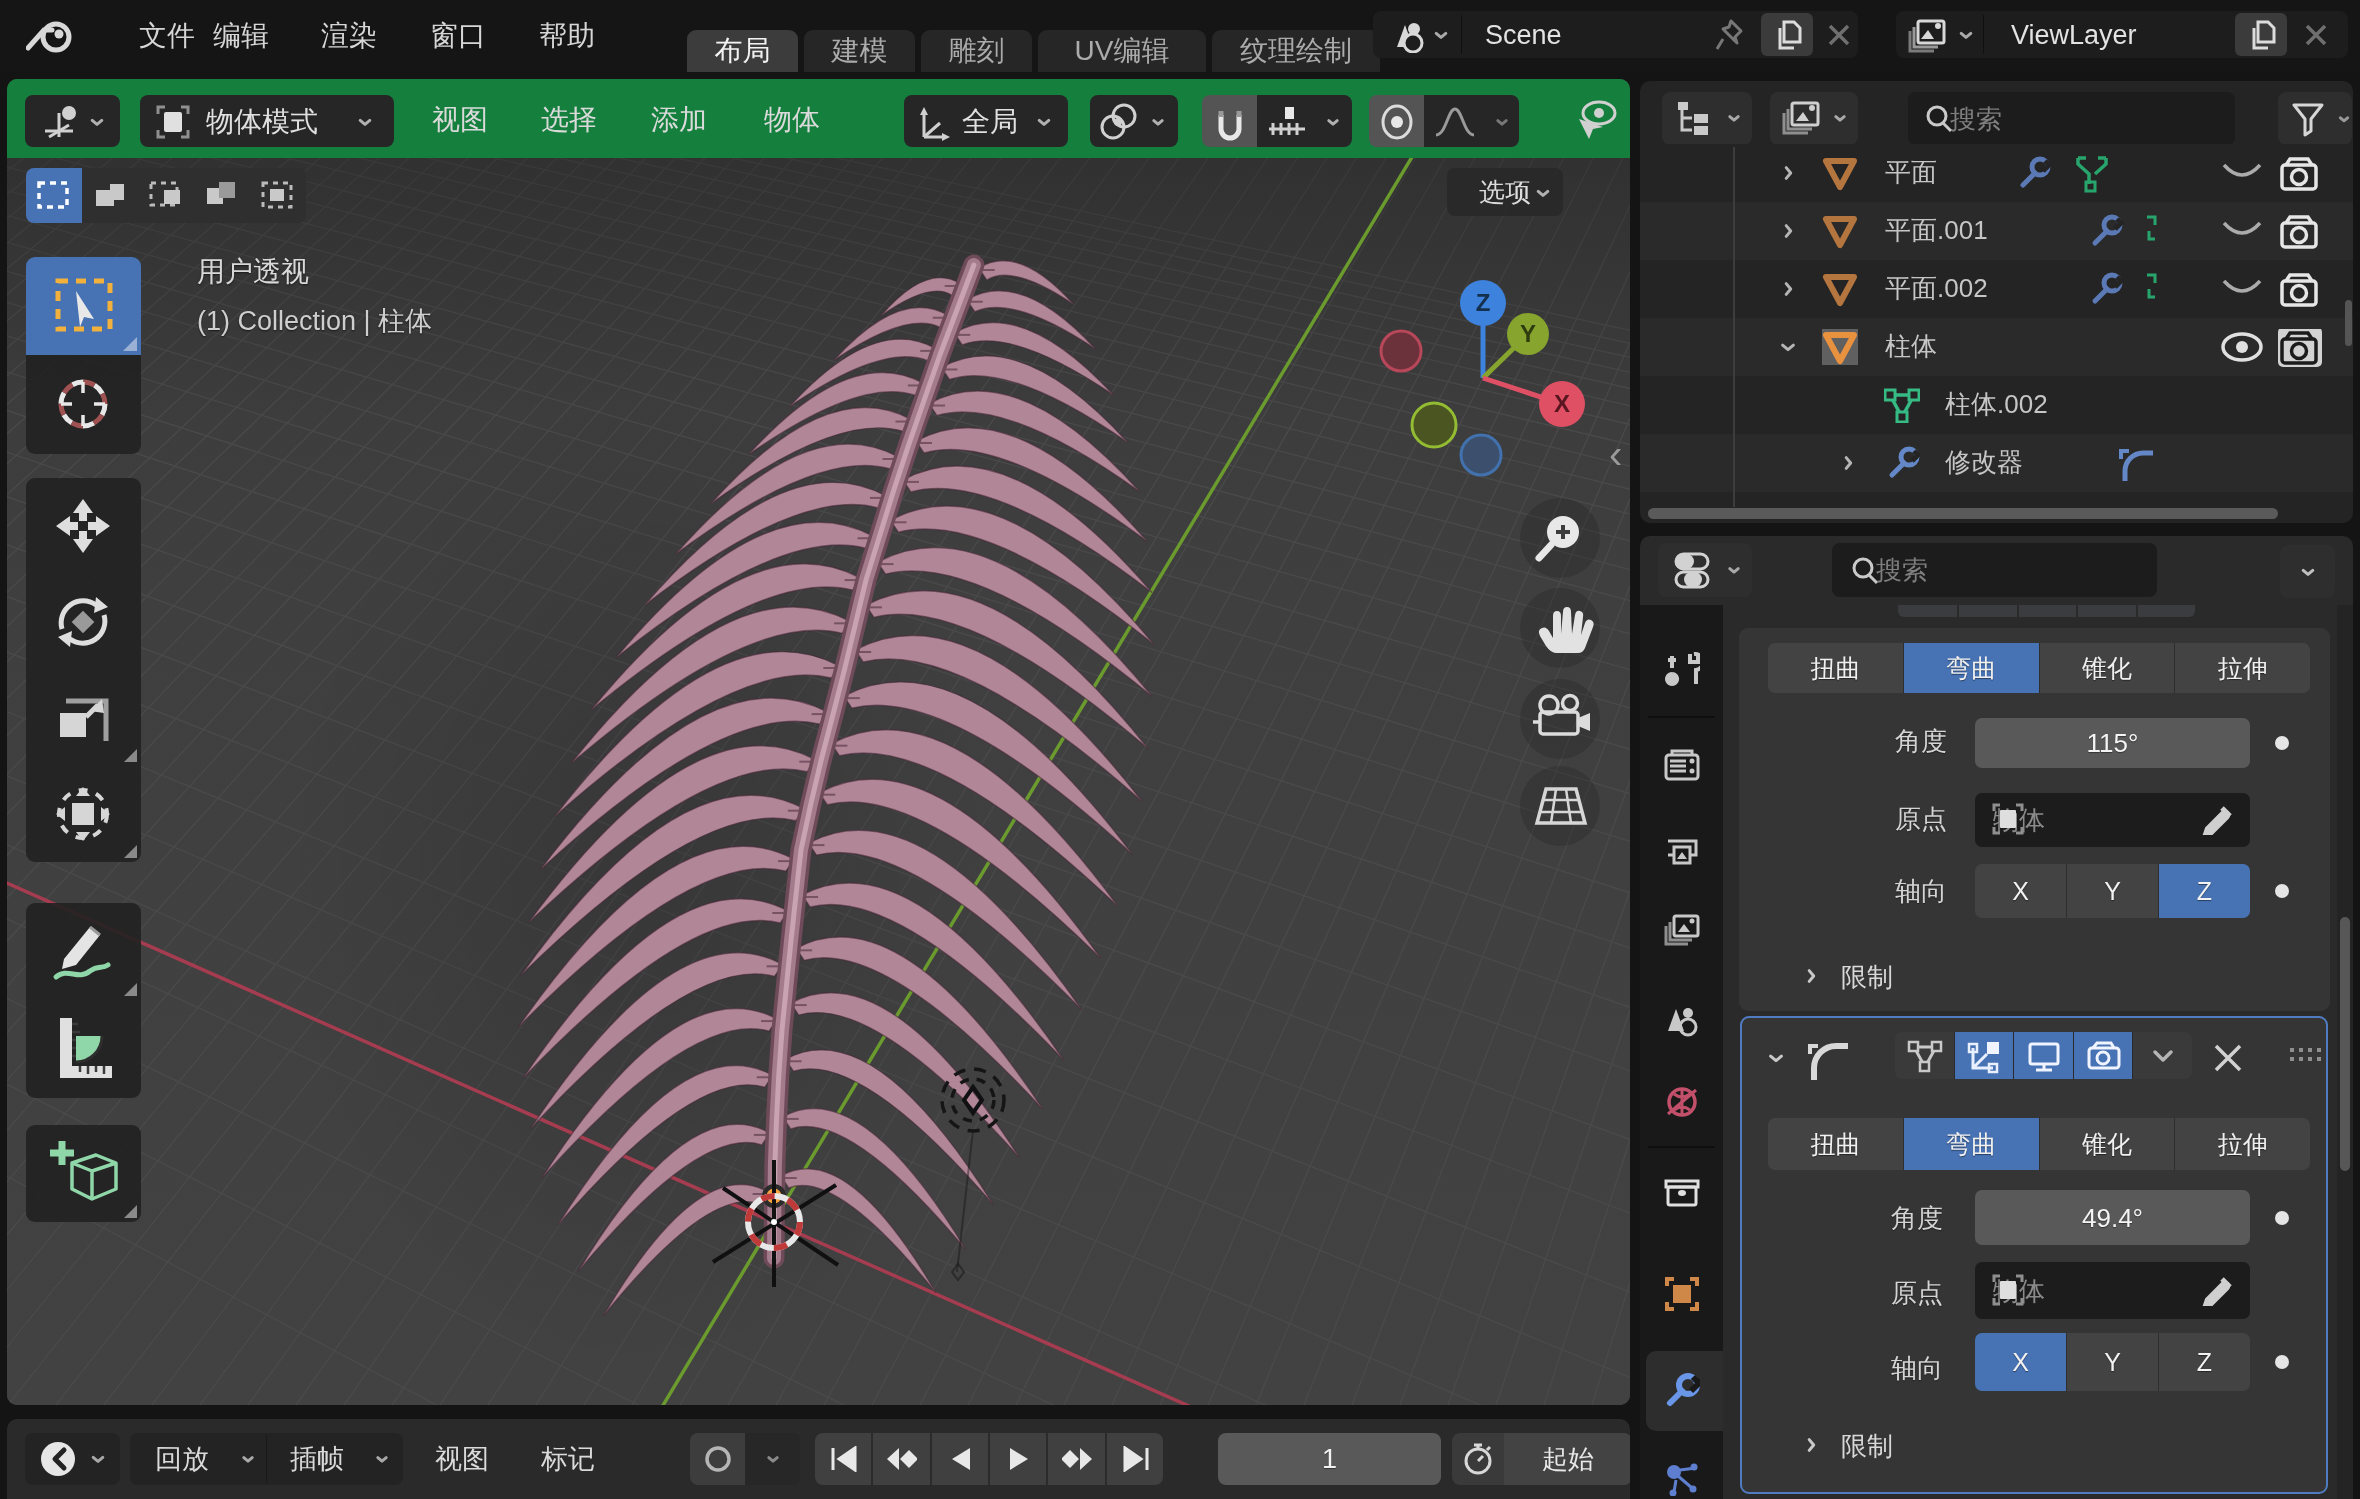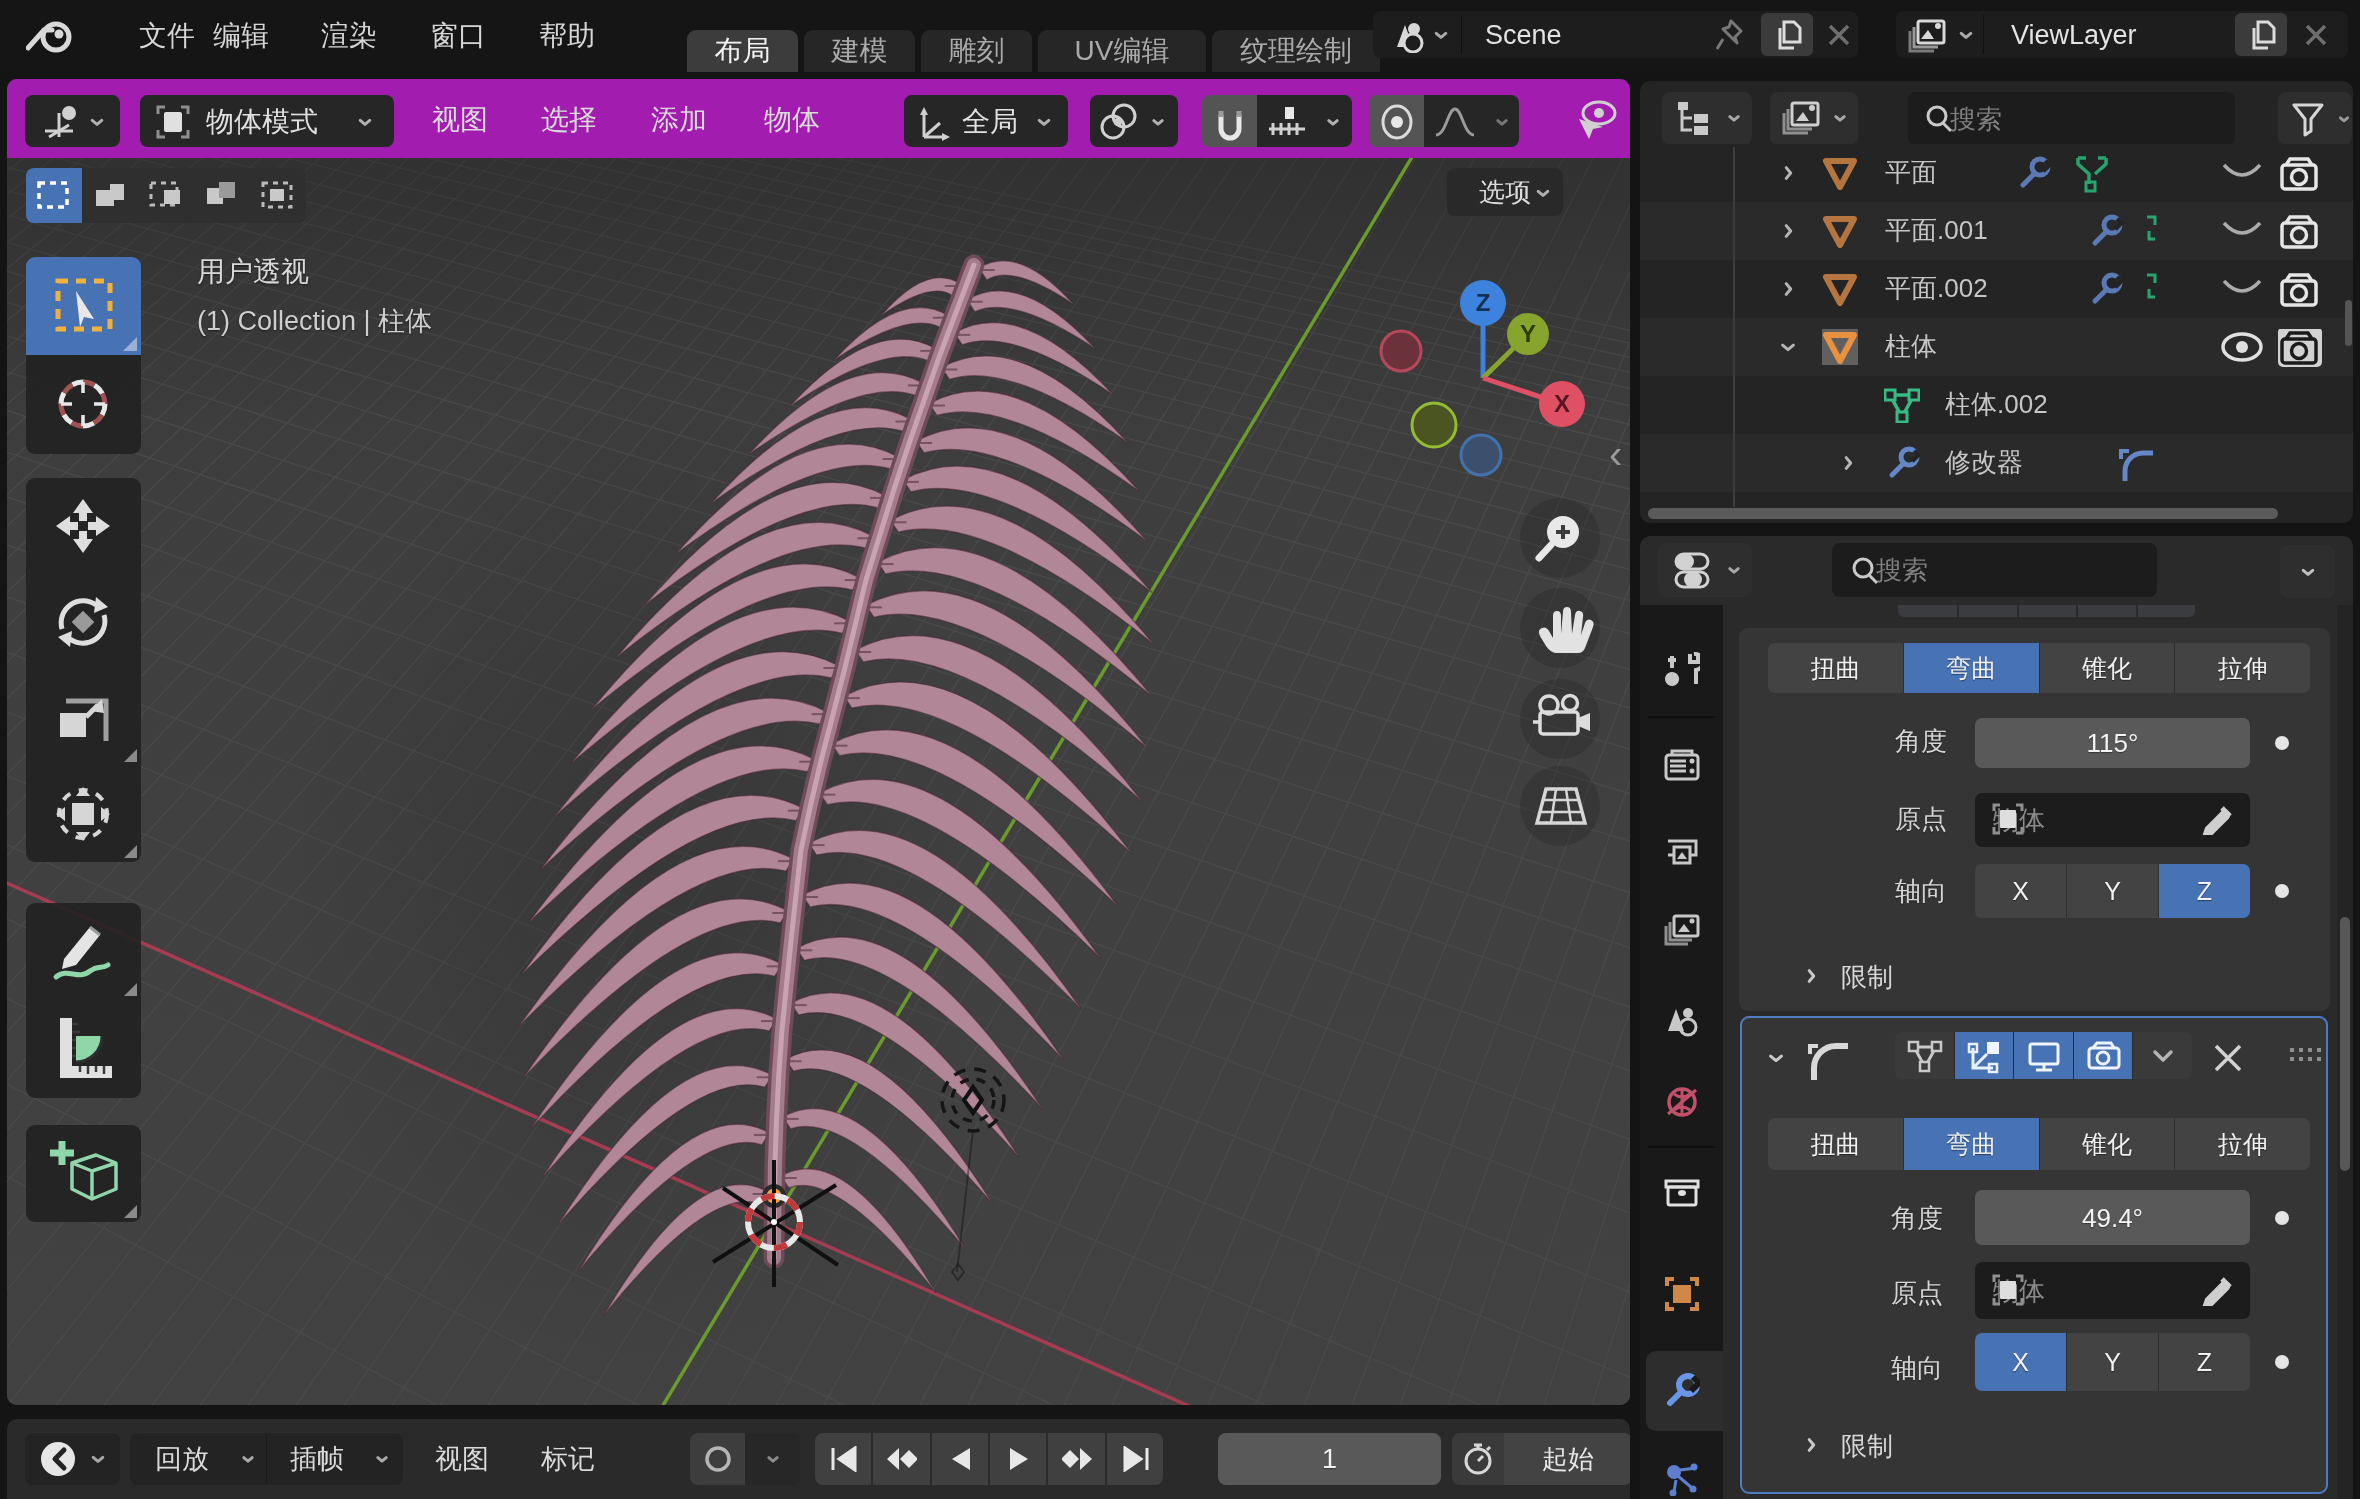--- a/index.html
+++ b/index.html
@@ -79,21 +79,21 @@
           <path d="M12 4 H22 L28 10 V24 H12 Z" stroke="#dcdcdc" stroke-width="3" fill="none"></path>
         </svg>
       </div>
       <svg width="26" height="24" viewBox="0 0 26 24" style="position:absolute;left:407px;top:12px;overflow:hidden;">
         <path d="M4 3 L22 21 M22 3 L4 21" stroke="#6f6f6f" stroke-width="3.5"></path>
       </svg>
     </div>
   </div>
 
 <div class="abs" id="viewport" style="left:7px;top:79px;width:1623px;height:1326px;border-radius:10px;overflow:hidden;background:#3f3f3f;">
-  <div class="abs" id="vp-header" style="left:0;top:0;width:100%;height:79px;background:#a21caf;">
+  <div class="abs" id="vp-header" style="left:0;top:0;width:100%;height:79px;background:#15803d;">
       <div style="position:absolute;left:18px;top:16px;width:95px;height:52px;background:#262626;border-radius:8px;">
         <svg width="44" height="38" viewBox="0 0 44 38" style="position:absolute;left:14px;top:8px;overflow:hidden;">
           <path d="M6 28 H34 M20 10 V34" stroke="#d0d0d0" stroke-width="3"></path>
           <path d="M10 34 L30 22" stroke="#d0d0d0" stroke-width="3"></path>
           <circle cx="30" cy="10" r="7" fill="#d0d0d0"></circle>
         </svg>
         <svg width="16" height="16" viewBox="0 0 16 16" style="position:absolute;left:64px;top:19px;overflow:hidden;">
           <path d="M 3.2 6.4 L 8 10.4 L 12.8 6.4" stroke="#b0b0b0" stroke-width="3" fill="none" stroke-linecap="round" stroke-linejoin="round"></path>
         </svg>
       </div>

